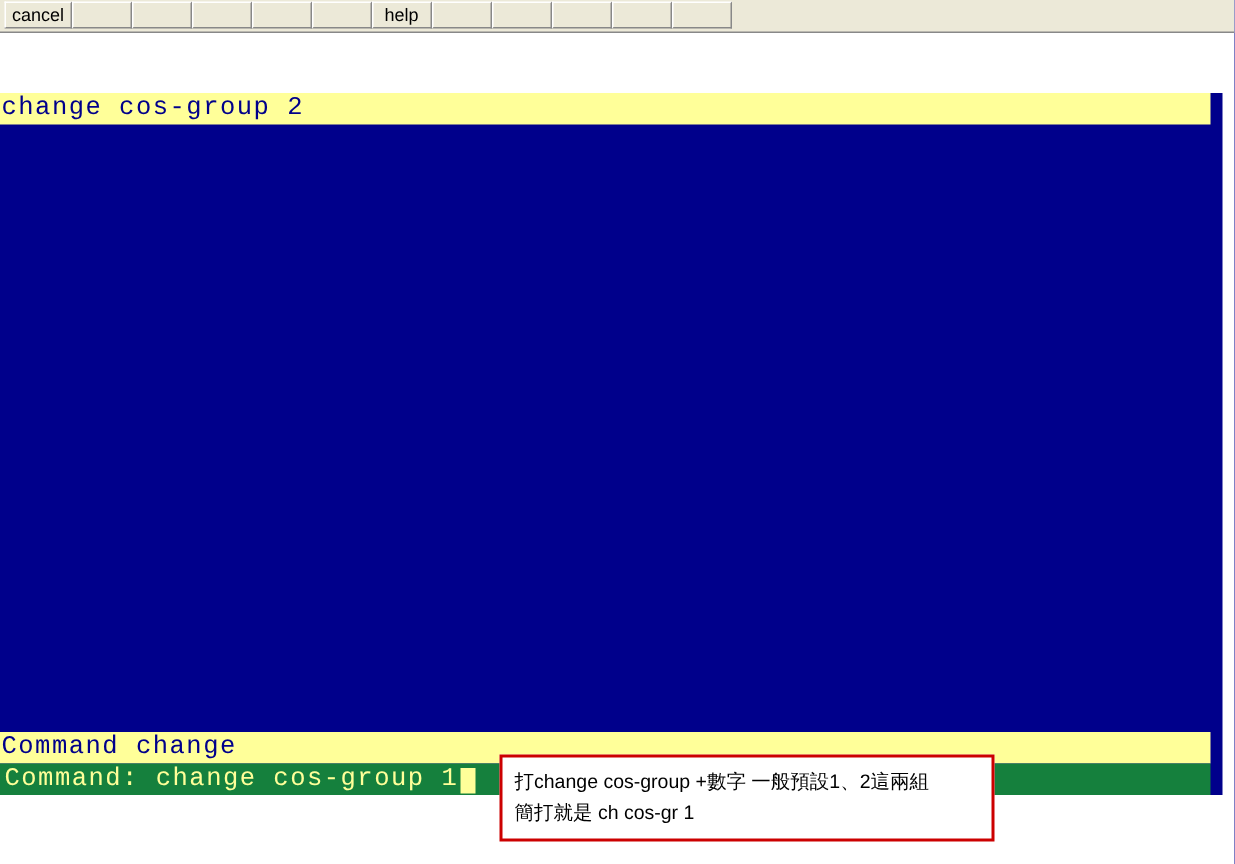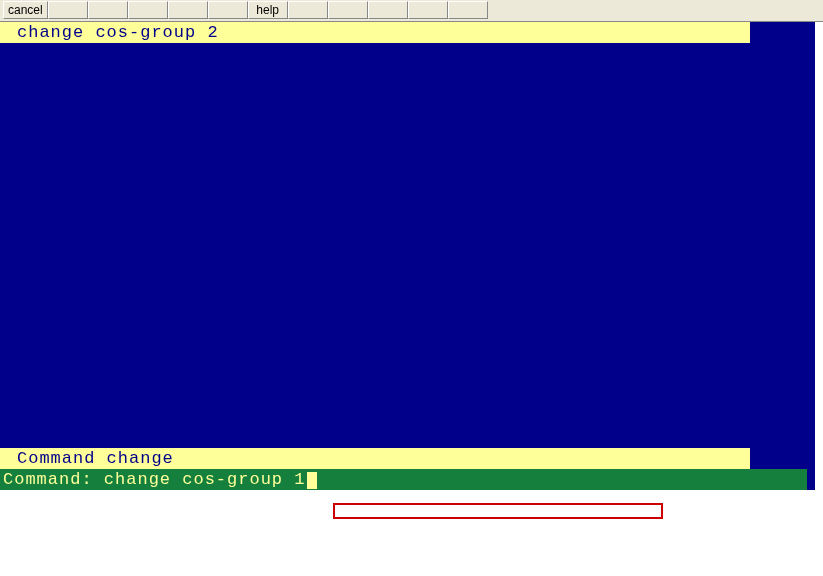--- a/index.html
+++ b/index.html
@@ -42,25 +42,26 @@
     width: 815px;
     height: 468px;
     margin: 0;
     position: relative;
     font-size: 17px;
     letter-spacing: 1px;
   }
   .hl-line {
     background: #ffff99;
     color: #00008b;
-    padding: 0 17px;
+    padding: 0 1px;
     height: 21px;
     line-height: 21px;
     white-space: pre;
-    width: 750px;
+    width: 807px;
+    margin-top: 40px;
   }
   .status-area {
     position: absolute;
     bottom: 0;
     left: 0;
     width: 807px;
   }
   .cmd-line {
     background: #15803d;
     color: #ffff99;
@@ -113,13 +114,15 @@
 
 <div class="terminal">
   <div class="hl-line">change cos-group 2</div>
   <div class="status-area">
     <div class="hl-line">Command change</div>
     <div class="cmd-line"><span>Command: </span><span>change cos-group 1</span><span class="cursor"></span></div>
   </div>
 </div>
 
 <div class="annotation">
+  <div>打change cos-group +數字  一般預設1、2這兩組</div>
+  <div>簡打就是 ch cos-gr 1</div>
 </div>
 
 </body></html>

